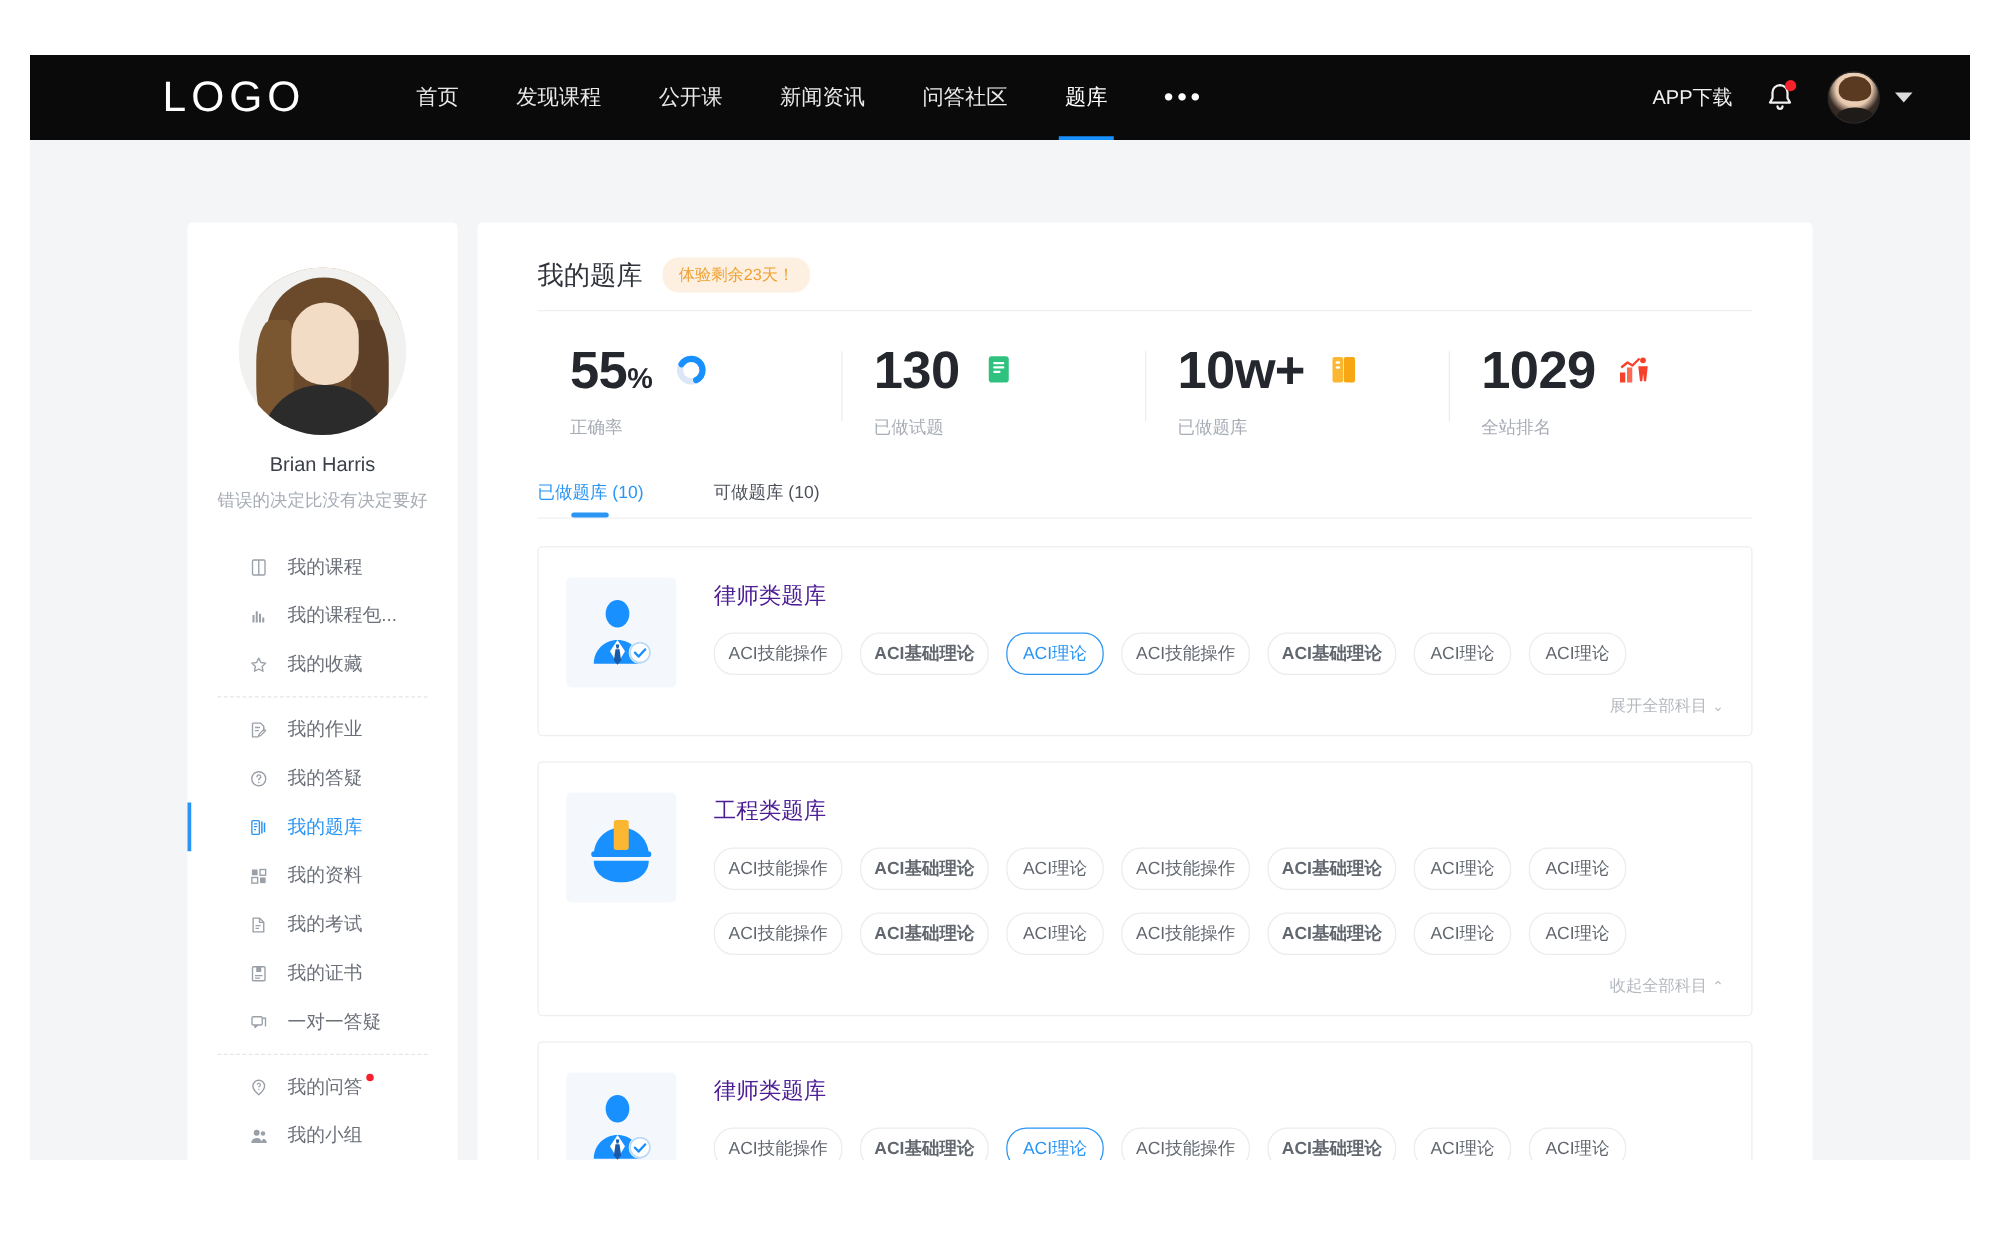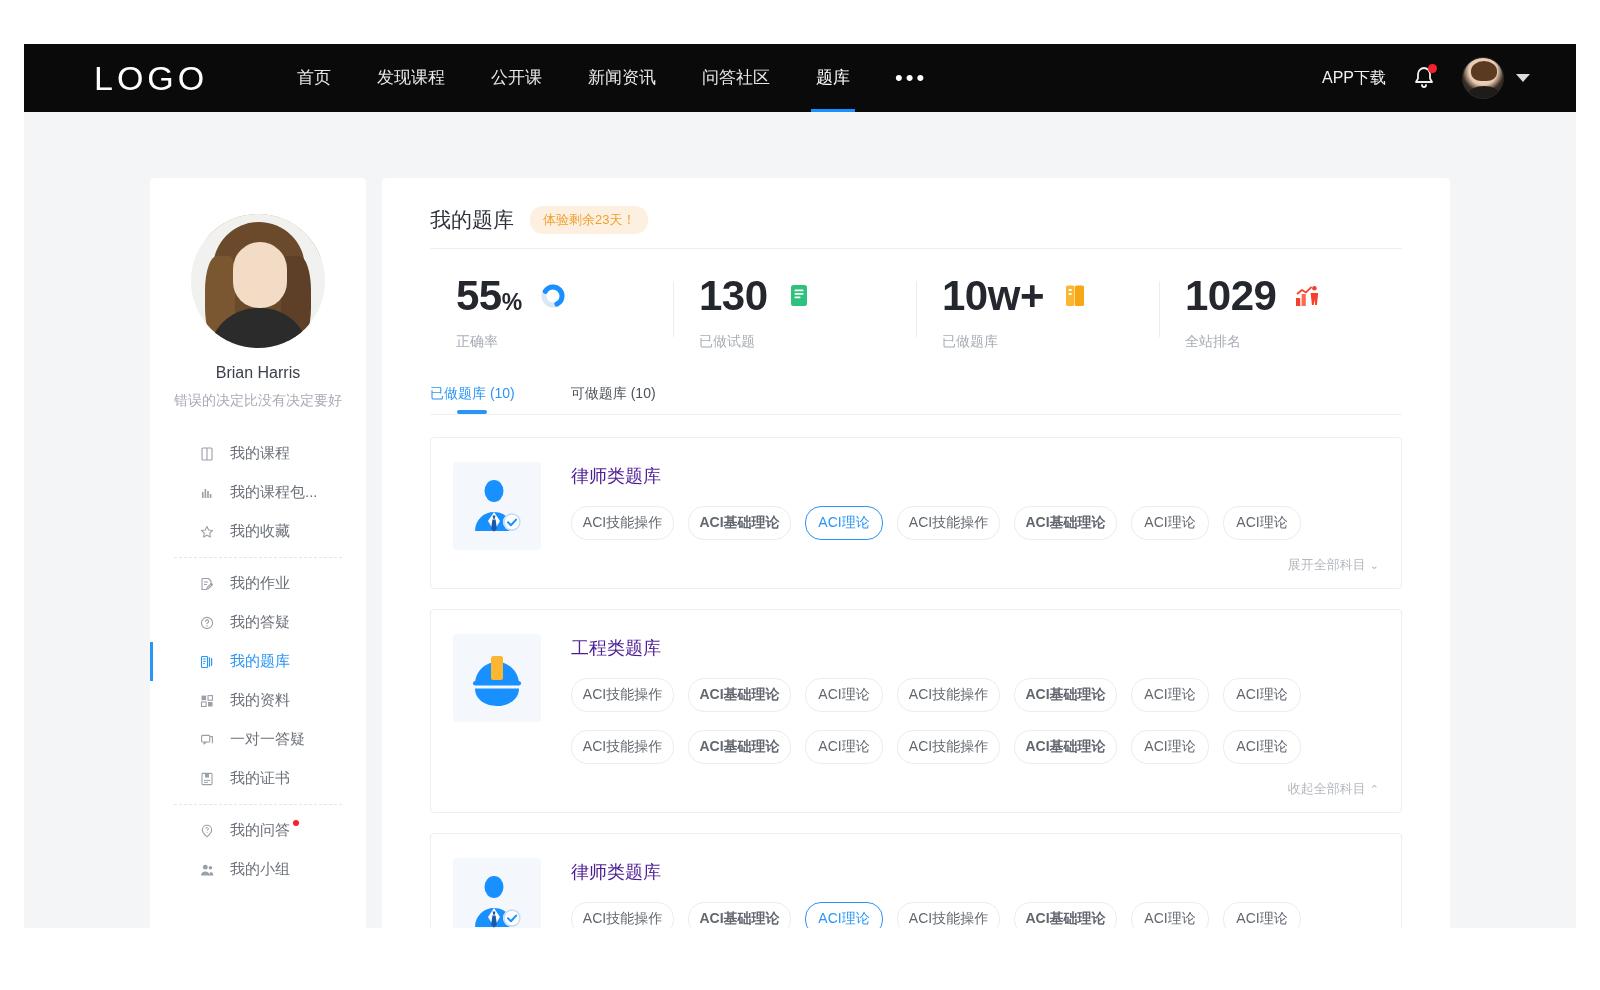--- a/index.html
+++ b/index.html
@@ -13,21 +13,21 @@
     position: absolute; left: 24px; top: 44px;
     width: 1552px; height: 884px;
     background: #f4f5f7;
     overflow: hidden;
   }
 
   
   .topnav {
     position: absolute; left: 0; top: 0; width: 1552px; height: 68px;
     background: #0a0a0a;
-    display: flex; align-items: center;
+    display: flex; align-items: center; padding-left: 36px;
   }
   .logo {
     color: #ffffff; font-size: 34px; letter-spacing: 4px;
     font-weight: 300; margin-left: 70px; width: 150px;
     font-family: "Liberation Sans", sans-serif;
   }
   .navitems { display: flex; align-items: center; margin-left: 30px; height: 68px; }
   .navitem {
     position: relative; color: #e9e9e9; font-size: 17px;
     padding: 0 23px; height: 68px; line-height: 68px; cursor: pointer;
@@ -295,36 +295,46 @@
                 <rect x="9" y="2.6" width="4.5" height="4.6" stroke="#9aa0a8" stroke-width="1.1"></rect>
                 <rect x="2.5" y="9" width="4.6" height="4.5" stroke="#9aa0a8" stroke-width="1.1"></rect>
                 <rect x="9" y="9" width="4.5" height="4.5" fill="#9aa0a8"></rect>
               </svg>
             </span>
             <span>我的资料</span>
           </div>
           <div class="mitem">
             <span class="ic">
               <svg width="16" height="16" viewBox="0 0 16 16" fill="none">
+                <path d="M3.5 2.5h5.2L12 5.8v7.7H3.5z" stroke="#9aa0a8" stroke-width="1.1" stroke-linejoin="round"></path>
+                <path d="M8.6 2.6v3.3H12" stroke="#9aa0a8" stroke-width="1.1"></path>
+                <path d="M5.4 8.4h4M5.4 10.6h2.8" stroke="#9aa0a8" stroke-width="1"></path>
+              </svg>
+            </span>
+            <span>我的考试</span>
+          </div>
+          <div class="mitem">
+            <span class="ic">
+              <svg width="16" height="16" viewBox="0 0 16 16" fill="none">
+                <rect x="3" y="2.4" width="10" height="11.2" rx="0.8" stroke="#9aa0a8" stroke-width="1.1"></rect>
+                <rect x="6" y="2.4" width="4" height="4.2" fill="#9aa0a8"></rect>
+                <path d="M5 9.4h6M5 11.4h4" stroke="#9aa0a8" stroke-width="1"></path>
+              </svg>
+            </span>
+            <span>我的证书</span>
+          </div>
+          <div class="mitem">
+            <span class="ic">
+              <svg width="16" height="16" viewBox="0 0 16 16" fill="none">
                 <rect x="2.6" y="3.4" width="8.2" height="6.6" rx="1" stroke="#9aa0a8" stroke-width="1.1"></rect>
                 <path d="M5 10v2l2.3-2" stroke="#9aa0a8" stroke-width="1.1" stroke-linejoin="round"></path>
                 <path d="M11.2 4.6h2.2v6.6" stroke="#9aa0a8" stroke-width="1.1"></path>
               </svg>
             </span>
             <span>一对一答疑</span>
-          </div>
-          <div class="mitem">
-            <span class="ic">
-              <svg width="16" height="16" viewBox="0 0 16 16" fill="none">
-                <rect x="3" y="2.4" width="10" height="11.2" rx="0.8" stroke="#9aa0a8" stroke-width="1.1"></rect>
-                <rect x="6" y="2.4" width="4" height="4.2" fill="#9aa0a8"></rect>
-                <path d="M5 9.4h6M5 11.4h4" stroke="#9aa0a8" stroke-width="1"></path>
-              </svg>
-            </span>
-            <span>我的证书</span>
           </div>
           <div class="mdiv"></div>
           <div class="mitem">
             <span class="ic">
               <svg width="16" height="16" viewBox="0 0 16 16" fill="none">
                 <path d="M8 2.2c2.6 0 4.7 2 4.7 4.6 0 3.1-4.7 7-4.7 7S3.3 9.9 3.3 6.8C3.3 4.2 5.4 2.2 8 2.2z" stroke="#9aa0a8" stroke-width="1.1" stroke-linejoin="round"></path>
                 <path d="M6.8 5.8a1.25 1.25 0 112 1.1c-.4.25-.7.5-.7.95" stroke="#9aa0a8" stroke-width="1"></path>
                 <circle cx="8.1" cy="9.5" r=".55" fill="#9aa0a8"></circle>
               </svg>
             </span>

